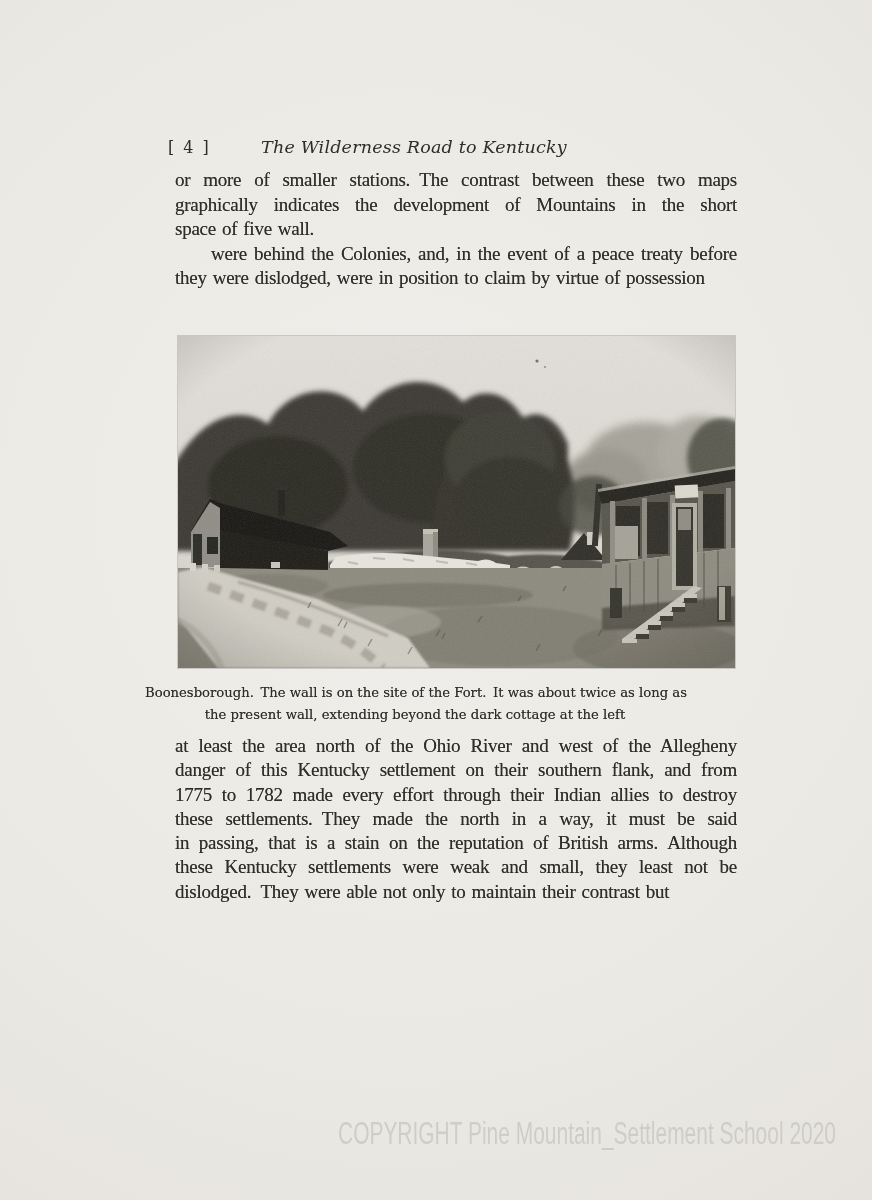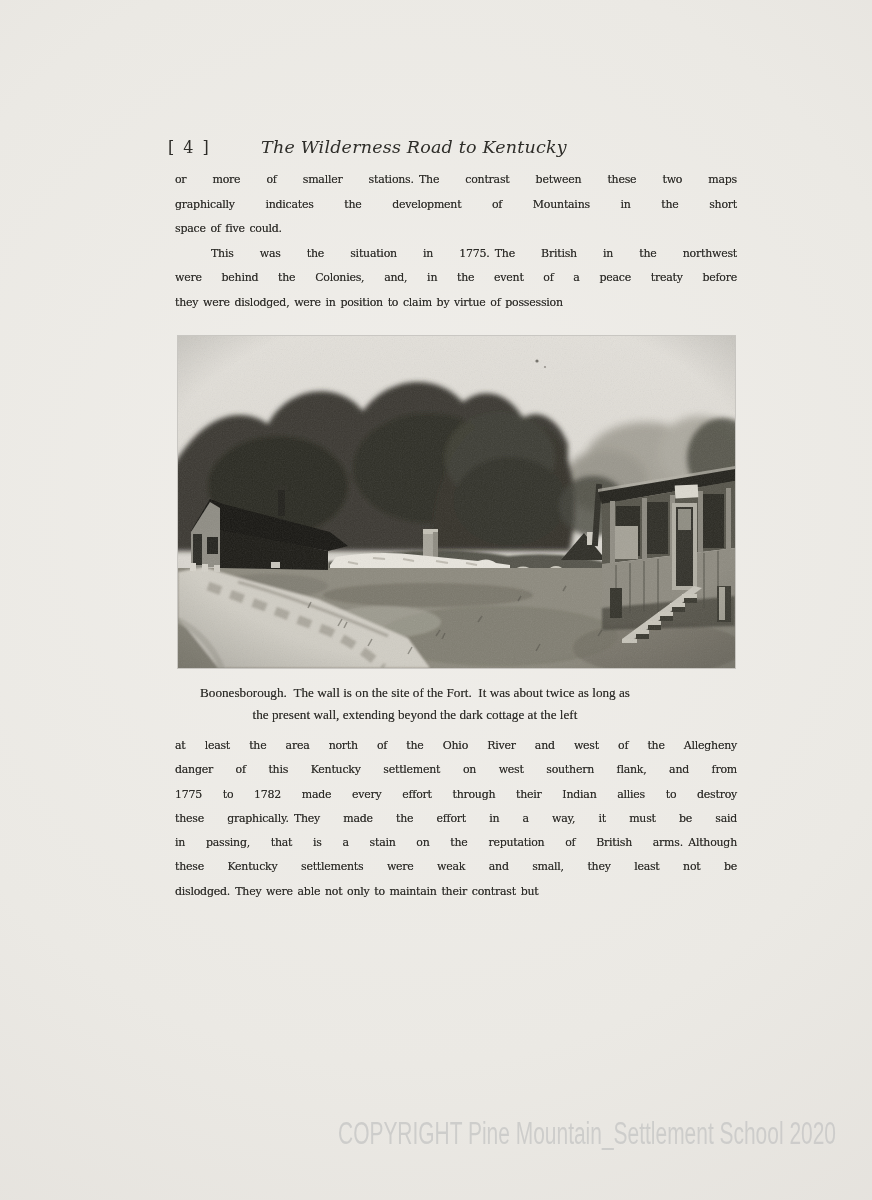--- a/index.html
+++ b/index.html
@@ -7,57 +7,56 @@
     position:relative;width:872px;height:1200px;overflow:hidden;
     background:
       radial-gradient(ellipse 120% 90% at 46% 42%, #f0eeea 0%, #ebe9e4 52%, #e4e1dc 86%, #dcd9d3 100%);
     font-family:"DejaVu Serif","Liberation Serif",serif;
     color:#2e2d29;
   }
   .runhead{position:absolute;top:137px;left:168px;width:570px;height:26px;}
   .pagenum{position:absolute;left:0;top:1px;font-size:16px;letter-spacing:2px;}
   .title{position:absolute;left:246px;top:0;transform:translateX(-50%);
     font-style:italic;font-size:17.5px;white-space:nowrap;letter-spacing:0.2px;}
-  .bodytext{position:absolute;left:175px;width:562px;font-size:11px;
+  .bodytext{position:absolute;left:175px;width:562px;font-size:19px;
     letter-spacing:-0.25px;word-spacing:1.5px;
-    text-shadow:0 0 0.6px rgba(46,45,41,0.65);}
+    text-shadow:0 0 0.6px rgba(46,45,41,0.65);font-family:Liberation Serif, serif;}
   .text-above{top:168px;line-height:24.5px;}
   .text-below{top:734px;line-height:24.3px;}
   .line{text-align:justify;text-align-last:justify;white-space:nowrap;}
   .line.line-last{text-align-last:left;}
   .para.indent .line:first-child{text-indent:36px;}
   .photo{position:absolute;left:178px;top:336px;width:557px;height:332px;
     box-shadow:0 0 0 1px rgba(90,88,82,0.25), inset 0 0 18px rgba(60,58,52,0.25);}
   .photo svg{display:block;width:557px;height:332px;}
   .caption{position:absolute;left:145px;top:682px;width:540px;
     font-size:13.2px;line-height:22px;letter-spacing:0px;
     text-shadow:0 0 0.5px rgba(46,45,41,0.6);}
-  .caption .line{text-align-last:center;white-space:nowrap;font-family:Liberation Serif, serif;}
+  .caption .line{text-align-last:center;white-space:nowrap;}
   .watermark{position:absolute;left:328px;top:1106px;width:520px;height:52px;}
   .watermark text{font-family:"Liberation Sans","DejaVu Sans",sans-serif;
     font-size:31px;opacity:0.8;}
 </style>
 </head>
 <body>
 
 <div class="page">
 
   <div class="runhead">
     <span class="pagenum">[ 4 ]</span>
     <span class="title">The Wilderness Road to Kentucky</span>
   </div>
 
   <div class="bodytext text-above">
     <div class="para">
         <div class="line">or more of smaller stations. The contrast between these two maps</div>
         <div class="line">graphically indicates the development of Mountains in the short</div>
-        <div class="line line-last">space of five could.</div>
+        <div class="line line-last">space of five wall.</div>
       </div>
     <div class="para indent">
-        <div class="line">This was the situation in 1775. The British in the northwest</div>
         <div class="line">were behind the Colonies, and, in the event of a peace treaty before</div>
         <div class="line line-last">they were dislodged, were in position to claim by virtue of possession</div>
       </div>
   </div>
 
   <figure class="photo" style="margin:0">
     <svg viewBox="0 0 557 332" preserveAspectRatio="none">
       <defs>
         <linearGradient id="skyG" x1="0" y1="0" x2="0" y2="1">
           <stop offset="0" stop-color="#e3e0da"></stop>
@@ -216,23 +215,23 @@
   </figure>
 
   <div class="caption">
       <div class="line">Boonesborough. The wall is on the site of the Fort. It was about twice as long as</div>
       <div class="line line-last">the present wall, extending beyond the dark cottage at the left</div>
     </div>
 
   <div class="bodytext text-below">
     <div class="para">
         <div class="line">at least the area north of the Ohio River and west of the Allegheny</div>
-        <div class="line">danger of this Kentucky settlement on west southern flank, and from</div>
+        <div class="line">danger of this Kentucky settlement on their southern flank, and from</div>
         <div class="line">1775 to 1782 made every effort through their Indian allies to destroy</div>
-        <div class="line">these graphically. They made the effort in a way, it must be said</div>
+        <div class="line">these settlements. They made the north in a way, it must be said</div>
         <div class="line">in passing, that is a stain on the reputation of British arms. Although</div>
         <div class="line">these Kentucky settlements were weak and small, they least not be</div>
         <div class="line line-last">dislodged. They were able not only to maintain their contrast but</div>
       </div>
   </div>
 
   <svg class="watermark" viewBox="0 0 520 52">
     <text x="10" y="38" textLength="498" lengthAdjust="spacingAndGlyphs" fill="#c7c7c6">COPYRIGHT Pine Mountain_Settlement School 2020</text>
   </svg>
 

